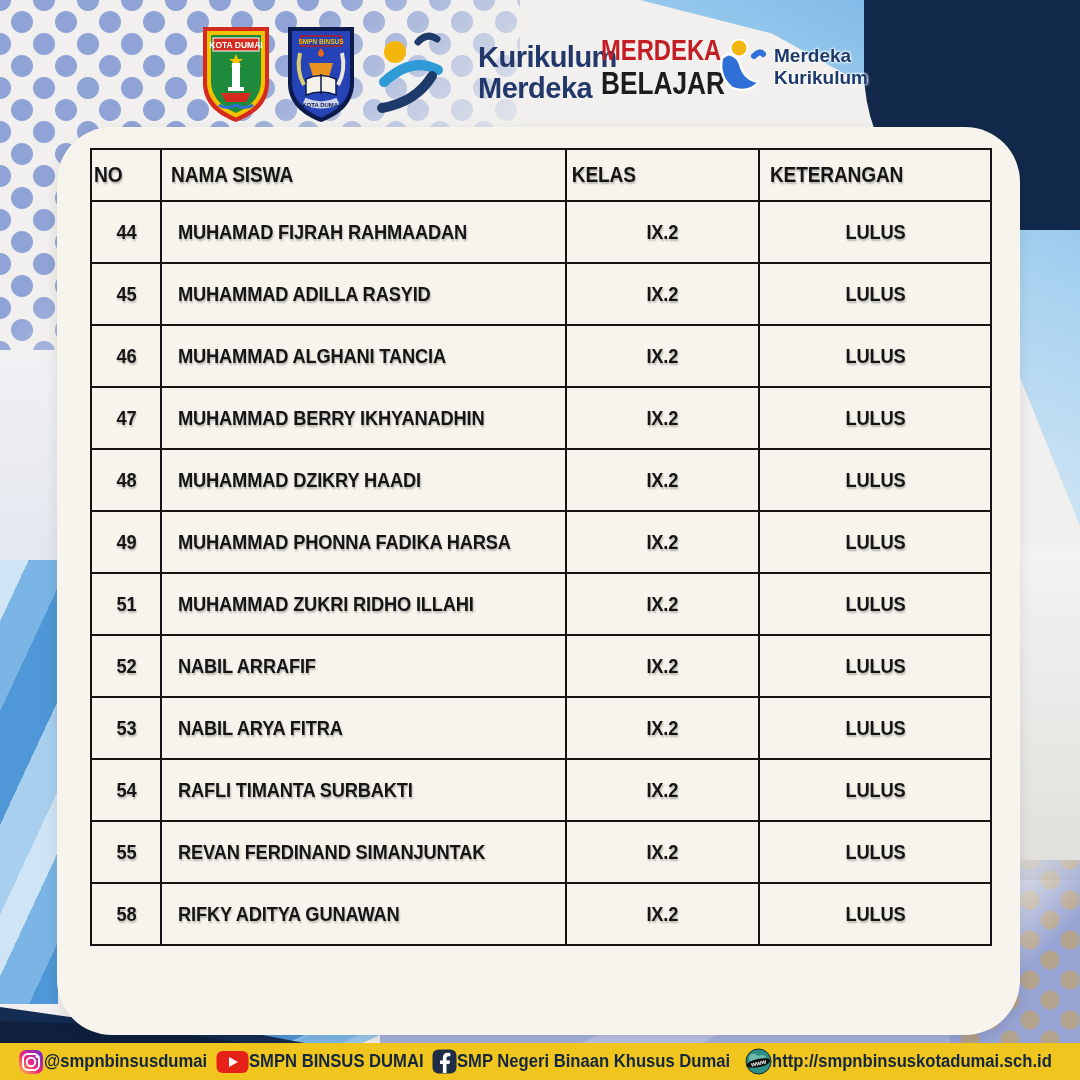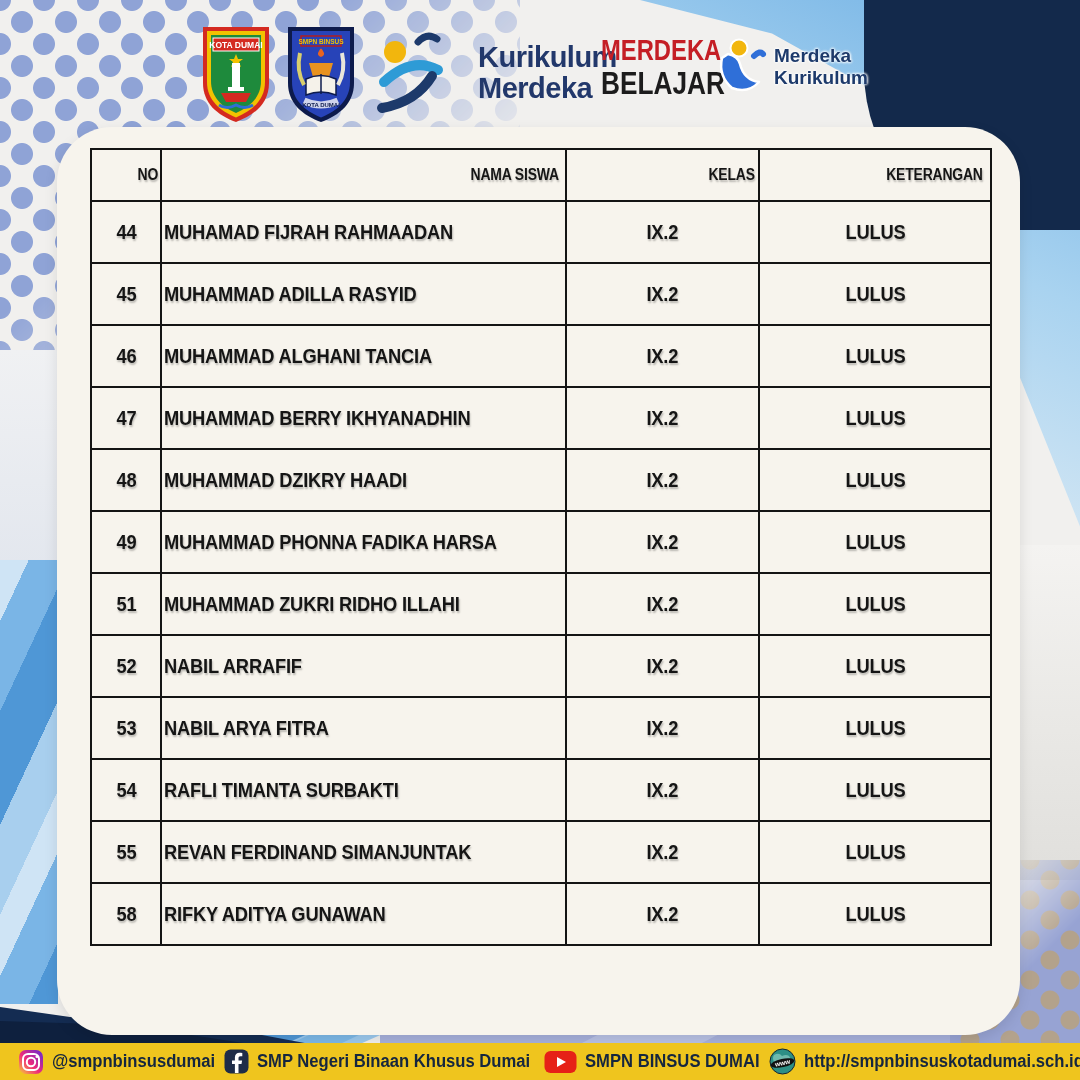--- a/index.html
+++ b/index.html
@@ -64,32 +64,32 @@
   .mengajar{position:absolute;left:714px;top:30px;display:flex;align-items:center}
   .mengajar-text{margin-left:6px;color:#1d3a6b;font-weight:bold;font-size:19px;line-height:22px;
     text-shadow:0 0 3px #fff,0 0 3px #fff,0 0 3px #fff}
 
   
   .card{position:absolute;left:57px;top:127px;width:963px;height:908px;
     background:var(--card-cream);border-radius:55px;box-shadow:0 5px 14px rgba(0,0,0,.10)}
   table{position:absolute;left:33px;top:21px;border-collapse:collapse;table-layout:fixed;width:900px}
   th,td{border:2px solid var(--table-border);color:#151515;font-weight:bold;
     text-shadow:1px 2px 2px rgba(0,0,0,.25)}
-  th{height:52px;font-size:16px;text-align:right}
+  th{height:52px;font-size:22px;text-align:left}
   td{height:62px;font-size:21px;text-align:center}
-  td.name{text-align:left;padding-left:2px}
+  td.name{text-align:left;padding-left:16px}
   .cond{display:inline-block;transform:scaleX(.87);transform-origin:center;letter-spacing:-.2px;white-space:nowrap}
   td.name .cond{transform-origin:left center}
   col.c-no{width:70px}col.c-nama{width:405px}col.c-kelas{width:193px}col.c-ket{width:232px}
 
   
   .footer{position:absolute;left:0;top:1043px;width:1080px;height:37px;
     background:var(--footer-yellow);display:flex;align-items:center;
     justify-content:space-between;padding:0 18px}
-  .f-item{display:flex;align-items:center;gap:8px;color:#15263f;font-weight:bold;font-size:17.5px;white-space:nowrap}
+  .f-item{display:flex;align-items:center;color:#15263f;font-weight:bold;font-size:17.5px;white-space:nowrap}
   .f-item .txt{display:inline-block;transform:scaleX(.95);transform-origin:left center}
 </style>
 </head>
 <body>
 
 <div class="dots-tl"></div>
 <div class="sky-tr">
   <div class="sky-streak streak-1"></div>
   <div class="sky-streak streak-2"></div>
 </div>
@@ -289,33 +289,33 @@
       </defs>
       <rect x="1" y="1" width="24" height="24" rx="7" fill="url(#ig)"></rect>
       <rect x="5" y="5" width="16" height="16" rx="5" fill="none" stroke="#fff" stroke-width="2"></rect>
       <circle cx="13" cy="13" r="4.2" fill="none" stroke="#fff" stroke-width="2"></circle>
       <circle cx="19" cy="7.4" r="1.5" fill="#fff"></circle>
     </svg>
     <span class="txt">@smpnbinsusdumai</span>
   </div>
 
   <div class="f-item">
+    <svg width="33" height="24" viewBox="0 0 33 24">
+      <rect x="0.5" y="1" width="32" height="22" rx="6" fill="#e62117"></rect>
+      <polygon points="13,7 22,12 13,17" fill="#fff"></polygon>
+    </svg>
+    <span class="txt">SMPN BINSUS DUMAI</span>
+  </div>
+
+  <div class="f-item">
     <svg width="25" height="25" viewBox="0 0 25 25">
       <rect x="0.5" y="0.5" width="24" height="24" rx="6" fill="#1e2c48"></rect>
       <path d="M14.5,24 v-9 h3 l0.6,-3.6 h-3.6 v-2.2 c0,-1.1 0.5,-2 2,-2 h1.8 V4 c-0.4,-0.1-1.6,-0.2-2.8,-0.2 c-2.8,0-4.6,1.7-4.6,4.8 v2.8 H8 V15 h2.9 v9 Z" fill="#fff"></path>
     </svg>
     <span class="txt">SMP Negeri Binaan Khusus Dumai</span>
-  </div>
-
-  <div class="f-item">
-    <svg width="33" height="24" viewBox="0 0 33 24">
-      <rect x="0.5" y="1" width="32" height="22" rx="6" fill="#e62117"></rect>
-      <polygon points="13,7 22,12 13,17" fill="#fff"></polygon>
-    </svg>
-    <span class="txt">SMPN BINSUS DUMAI</span>
   </div>
 
   <div class="f-item">
     <svg width="27" height="27" viewBox="0 0 27 27">
       <circle cx="13.5" cy="13.5" r="12.5" fill="#2d8f85" stroke="#123" stroke-width="1"></circle>
       <path d="M5,7 q5,-3 8,1 q4,-2 7,0 q3,4 1,7 q-4,4 -8,2 q-5,1 -8,-3 q-2,-4 0,-7" fill="#7fc4b8" opacity="0.8"></path>
       <ellipse cx="13.5" cy="15" rx="12" ry="4.2" fill="#111" transform="rotate(-12 13.5 15)"></ellipse>
       <text x="13.5" y="17.2" font-size="6.5" font-weight="bold" fill="#fff" text-anchor="middle" transform="rotate(-12 13.5 15)" font-family="Liberation Sans,sans-serif">www</text>
     </svg>
     <span class="txt">http://smpnbinsuskotadumai.sch.id</span>

